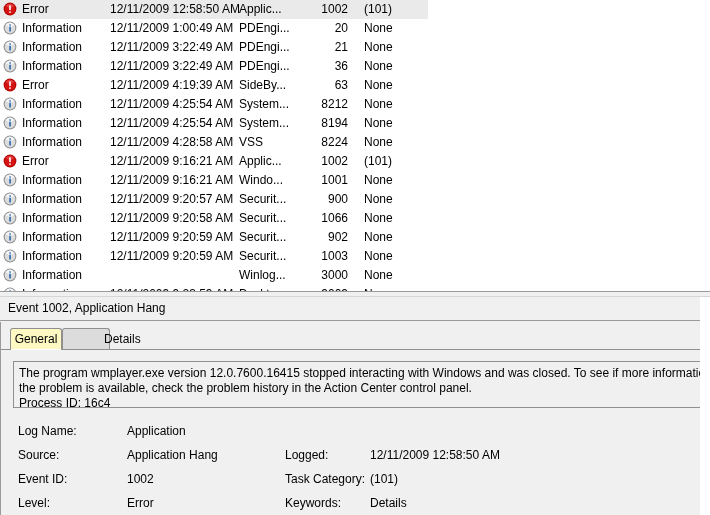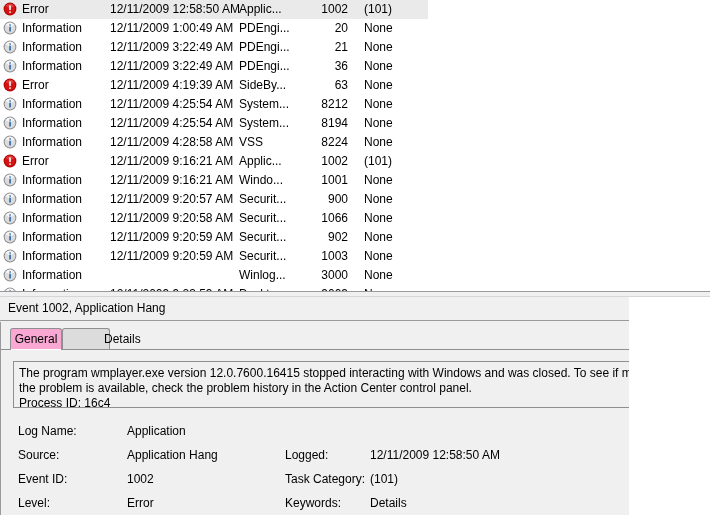--- a/index.html
+++ b/index.html
@@ -79,21 +79,21 @@
     border-top: 1px solid #9a9a9a;
     border-bottom: 1px solid #d6d6d6;
     box-sizing: border-box;
   }
 
   
   #detail-pane {
     position: absolute;
     left: 0;
     top: 297px;
-    width: 629px;
+    width: 700px;
     height: 218px;
     background: #f0f0f0;
     overflow: hidden;
   }
   #detail-header-band {
     position: absolute;
     left: 0;
     top: 0;
     width: 710px;
     height: 24px;
@@ -131,21 +131,21 @@
     height: 21px;
     line-height: 20px;
     font-size: 12px;
     text-align: center;
     box-sizing: border-box;
     border: 1px solid #8f8f8f;
     border-bottom: none;
     border-radius: 3px 3px 0 0;
   }
   .tab.active {
-    background: #f9a8d4;
+    background: #fef9c3;
     color: #000;
     z-index: 3;
     height: 22px;
   }
   .tab.inactive {
     background: #dcdcdc;
     color: #000;
     z-index: 1;
   }
   #tab-general { left: 0;  width: 52px; }

